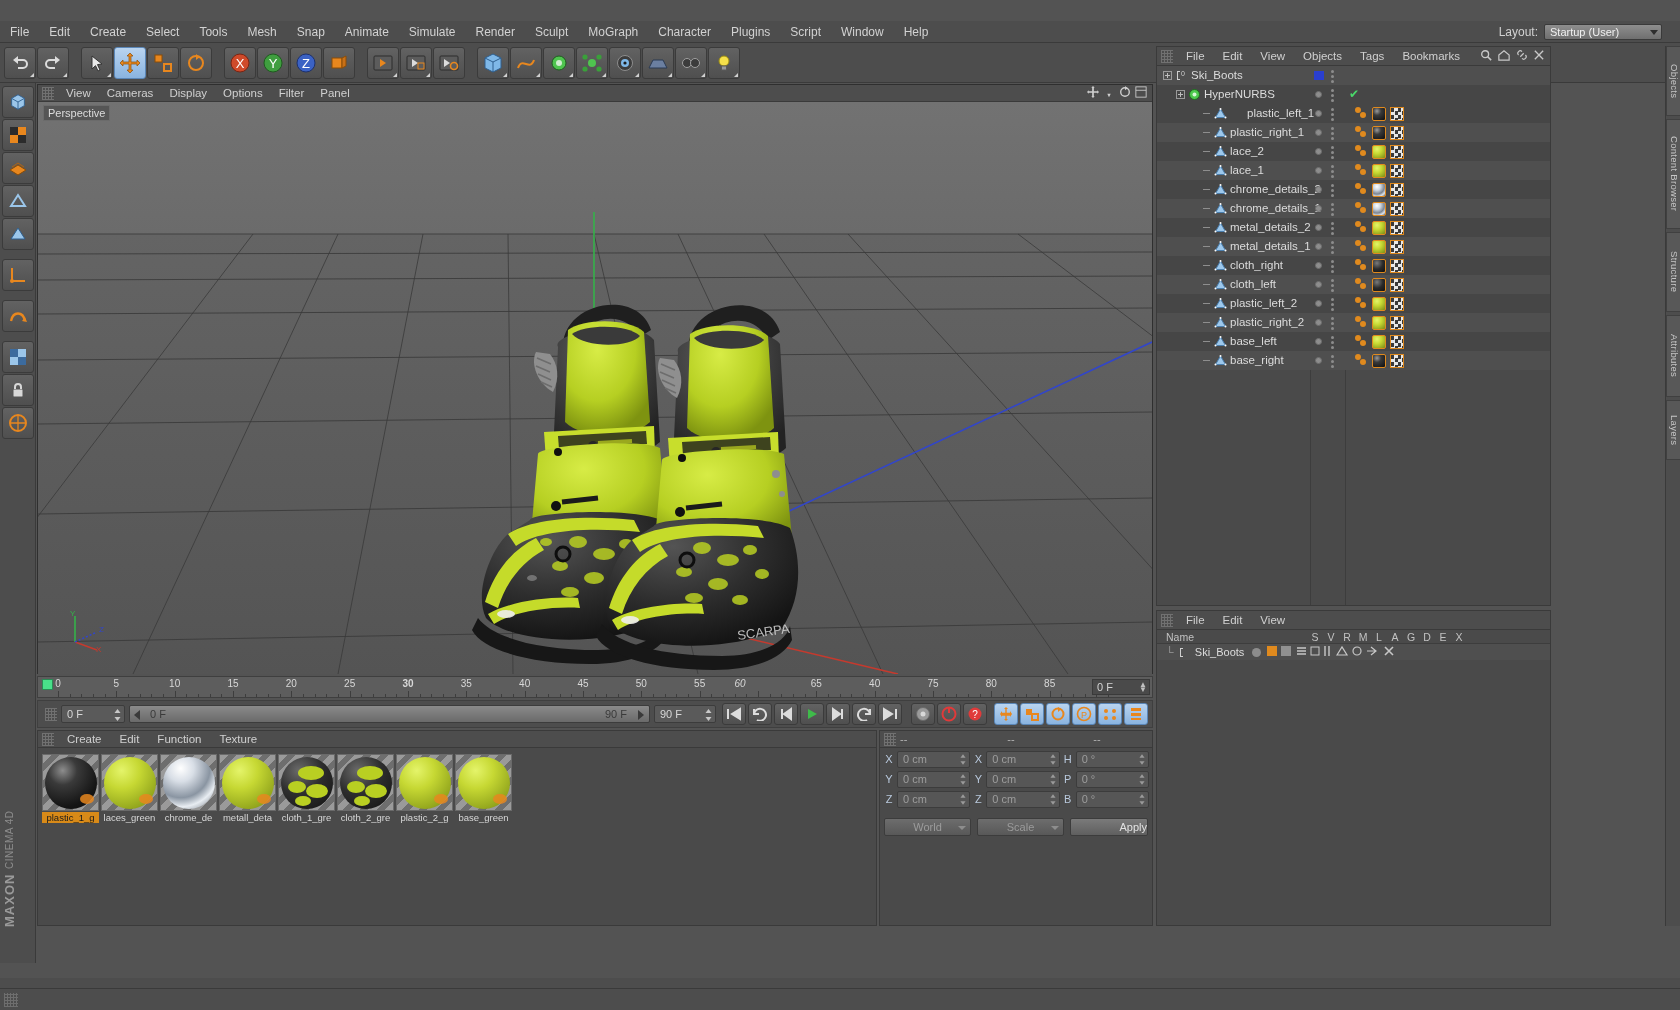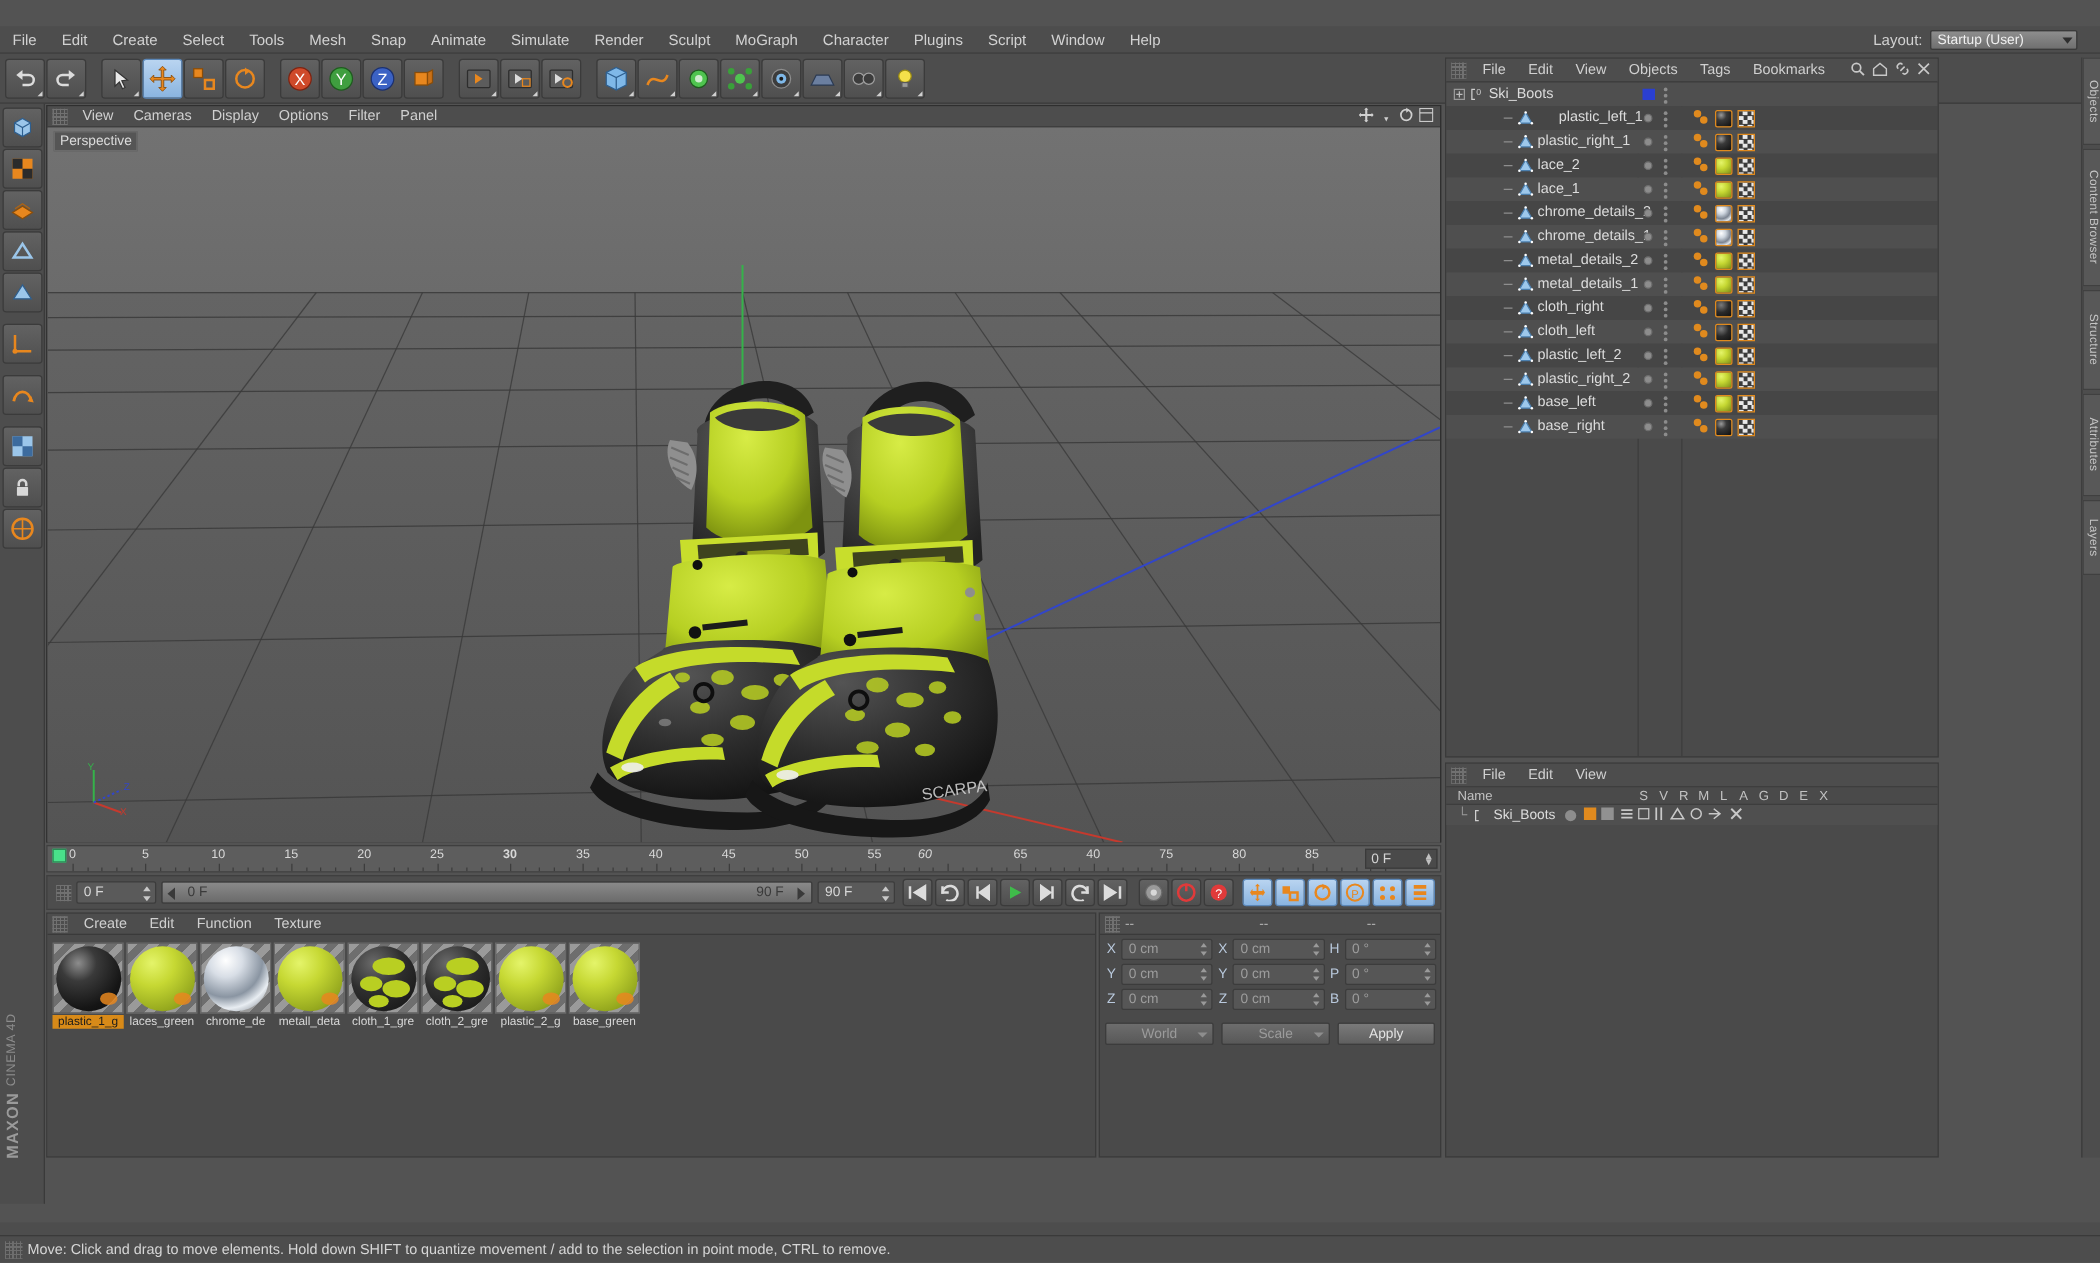--- a/index.html
+++ b/index.html
@@ -151,21 +151,21 @@
   .co-in { flex:1; height:17px; background:#565656; border:1px solid #3c3c3c; border-radius:2px;
      font-size:11px; color:#9d9d9d; line-height:15px; padding-left:5px; position:relative;}
   .co-in .spin{position:absolute;right:3px;top:2px;}
   .co-bot { display:flex; align-items:center; gap:6px; margin:10px 4px 0 4px;}
   .co-sel { flex:1; height:18px; background:linear-gradient(180deg,#6d6d6d,#585858);
      border:1px solid #3c3c3c;border-radius:2px; font-size:11px; color:#9b9b9b;
      text-align:center; line-height:16px; position:relative;}
   .co-sel .arr{position:absolute;right:4px;top:7px;width:0;height:0;
      border-left:4px solid transparent;border-right:4px solid transparent;border-top:4px solid #8d8d8d;}
   .co-apply { width:78px;height:18px; background:linear-gradient(180deg,#7a7a7a,#5f5f5f);
-     border:1px solid #3c3c3c;border-radius:2px; font-size:11px;color:#e2e2e2;text-align:center;line-height:16px;}
+     border:1px solid #3c3c3c;border-radius:2px; font-size:11px;color:#e2e2e2;text-align:right;line-height:16px;}
 
   
   .objmgr { position:absolute; left:1156px; top:46px; width:395px; height:560px;
      background:#4a4a4a; border:1px solid #3a3a3a;}
   .om-menu { height:19px; background:#4d4d4d; display:flex;align-items:center;border-bottom:1px solid #3a3a3a;}
   .om-menu .mi{padding:0 9px;font-size:11.5px;line-height:19px;color:#d0d0d0;}
   .om-menu .right{margin-left:auto;display:flex;gap:6px;padding-right:6px;align-items:center;}
   .om-body { position:relative; height:539px; overflow:hidden; }
   .om-col-sep { position:absolute; top:0; bottom:0; width:1px; background:#3d3d3d;}
   .orow { position:relative; height:19px; display:flex; align-items:center; }
@@ -1091,20 +1091,39 @@
               <span style="position: absolute; left: 0px; top: 5px; width: 10px; height: 9px; background: rgb(42, 63, 208);"></span>
             </div>
             <div class="tridot" style="position: absolute; left: 174px; top: 4px;">
               <i></i>
               <i></i>
               <i></i>
             </div>
           </div>
           <div class="orow even">
             <div class="otree">
+              <span class="plusbox" style="left: 19px;"></span>
+              <span class="obj-icon" style="left: 31px;"><svg width="13" height="13" viewBox="0 0 13 13">
+                  <circle cx="6.5" cy="6.5" r="5" fill="#4ec94e" stroke="#1f6b1f"></circle>
+                  <circle cx="6.5" cy="6.5" r="2" fill="#d8f5d8"></circle>
+                </svg></span>
+              <span class="oname" style="left: 47px;">HyperNURBS</span>
+            </div>
+            <div style="position: absolute; left: 157px; width: 12px; height: 19px;">
+              <span class="vdot" style="left: 1px; top: 6px;"></span>
+            </div>
+            <div class="tridot" style="position: absolute; left: 174px; top: 4px;">
+              <i></i>
+              <i></i>
+              <i></i>
+            </div>
+            <span class="check" style="left: 192px;">✔</span>
+          </div>
+          <div class="orow even">
+            <div class="otree">
               <span class="dash" style="left: 46px;"></span>
               <span class="obj-icon" style="left: 57px;"><svg width="13" height="13" viewBox="0 0 13 13">
                   <path d="M1.5 10.5L6.5 2l5 8.5z" fill="#9dc8ec" stroke="#4b7fae"></path>
                   <circle cx="6.5" cy="2" r="1" fill="#fff"></circle>
                   <circle cx="1.5" cy="10.5" r="1" fill="#fff"></circle>
                   <circle cx="11.5" cy="10.5" r="1" fill="#fff"></circle>
                 </svg></span>
               <span class="oname" style="left: 90px;">plastic_left_1</span>
             </div>
             <div style="position: absolute; left: 157px; width: 12px; height: 19px;">
@@ -1517,15 +1536,14 @@
         <div class="rtab" style="height: 110px;">Content Browser</div>
         <div class="rtab" style="height: 80px;">Structure</div>
         <div class="rtab" style="height: 82px;">Attributes</div>
         <div class="rtab" style="height: 60px;">Layers</div>
       </div>
   </div>
 
   <div class="sb-bottomband"></div>
   <div class="statusbar">
     <div class="sb-grip"></div>
-    <div class="sb-text">Move: Click and drag to move elements. Hold down SHIFT to quantize movement / add to the selection in point mode, CTRL to remove.</div>
   </div>
 </div>
 
 </body></html>

